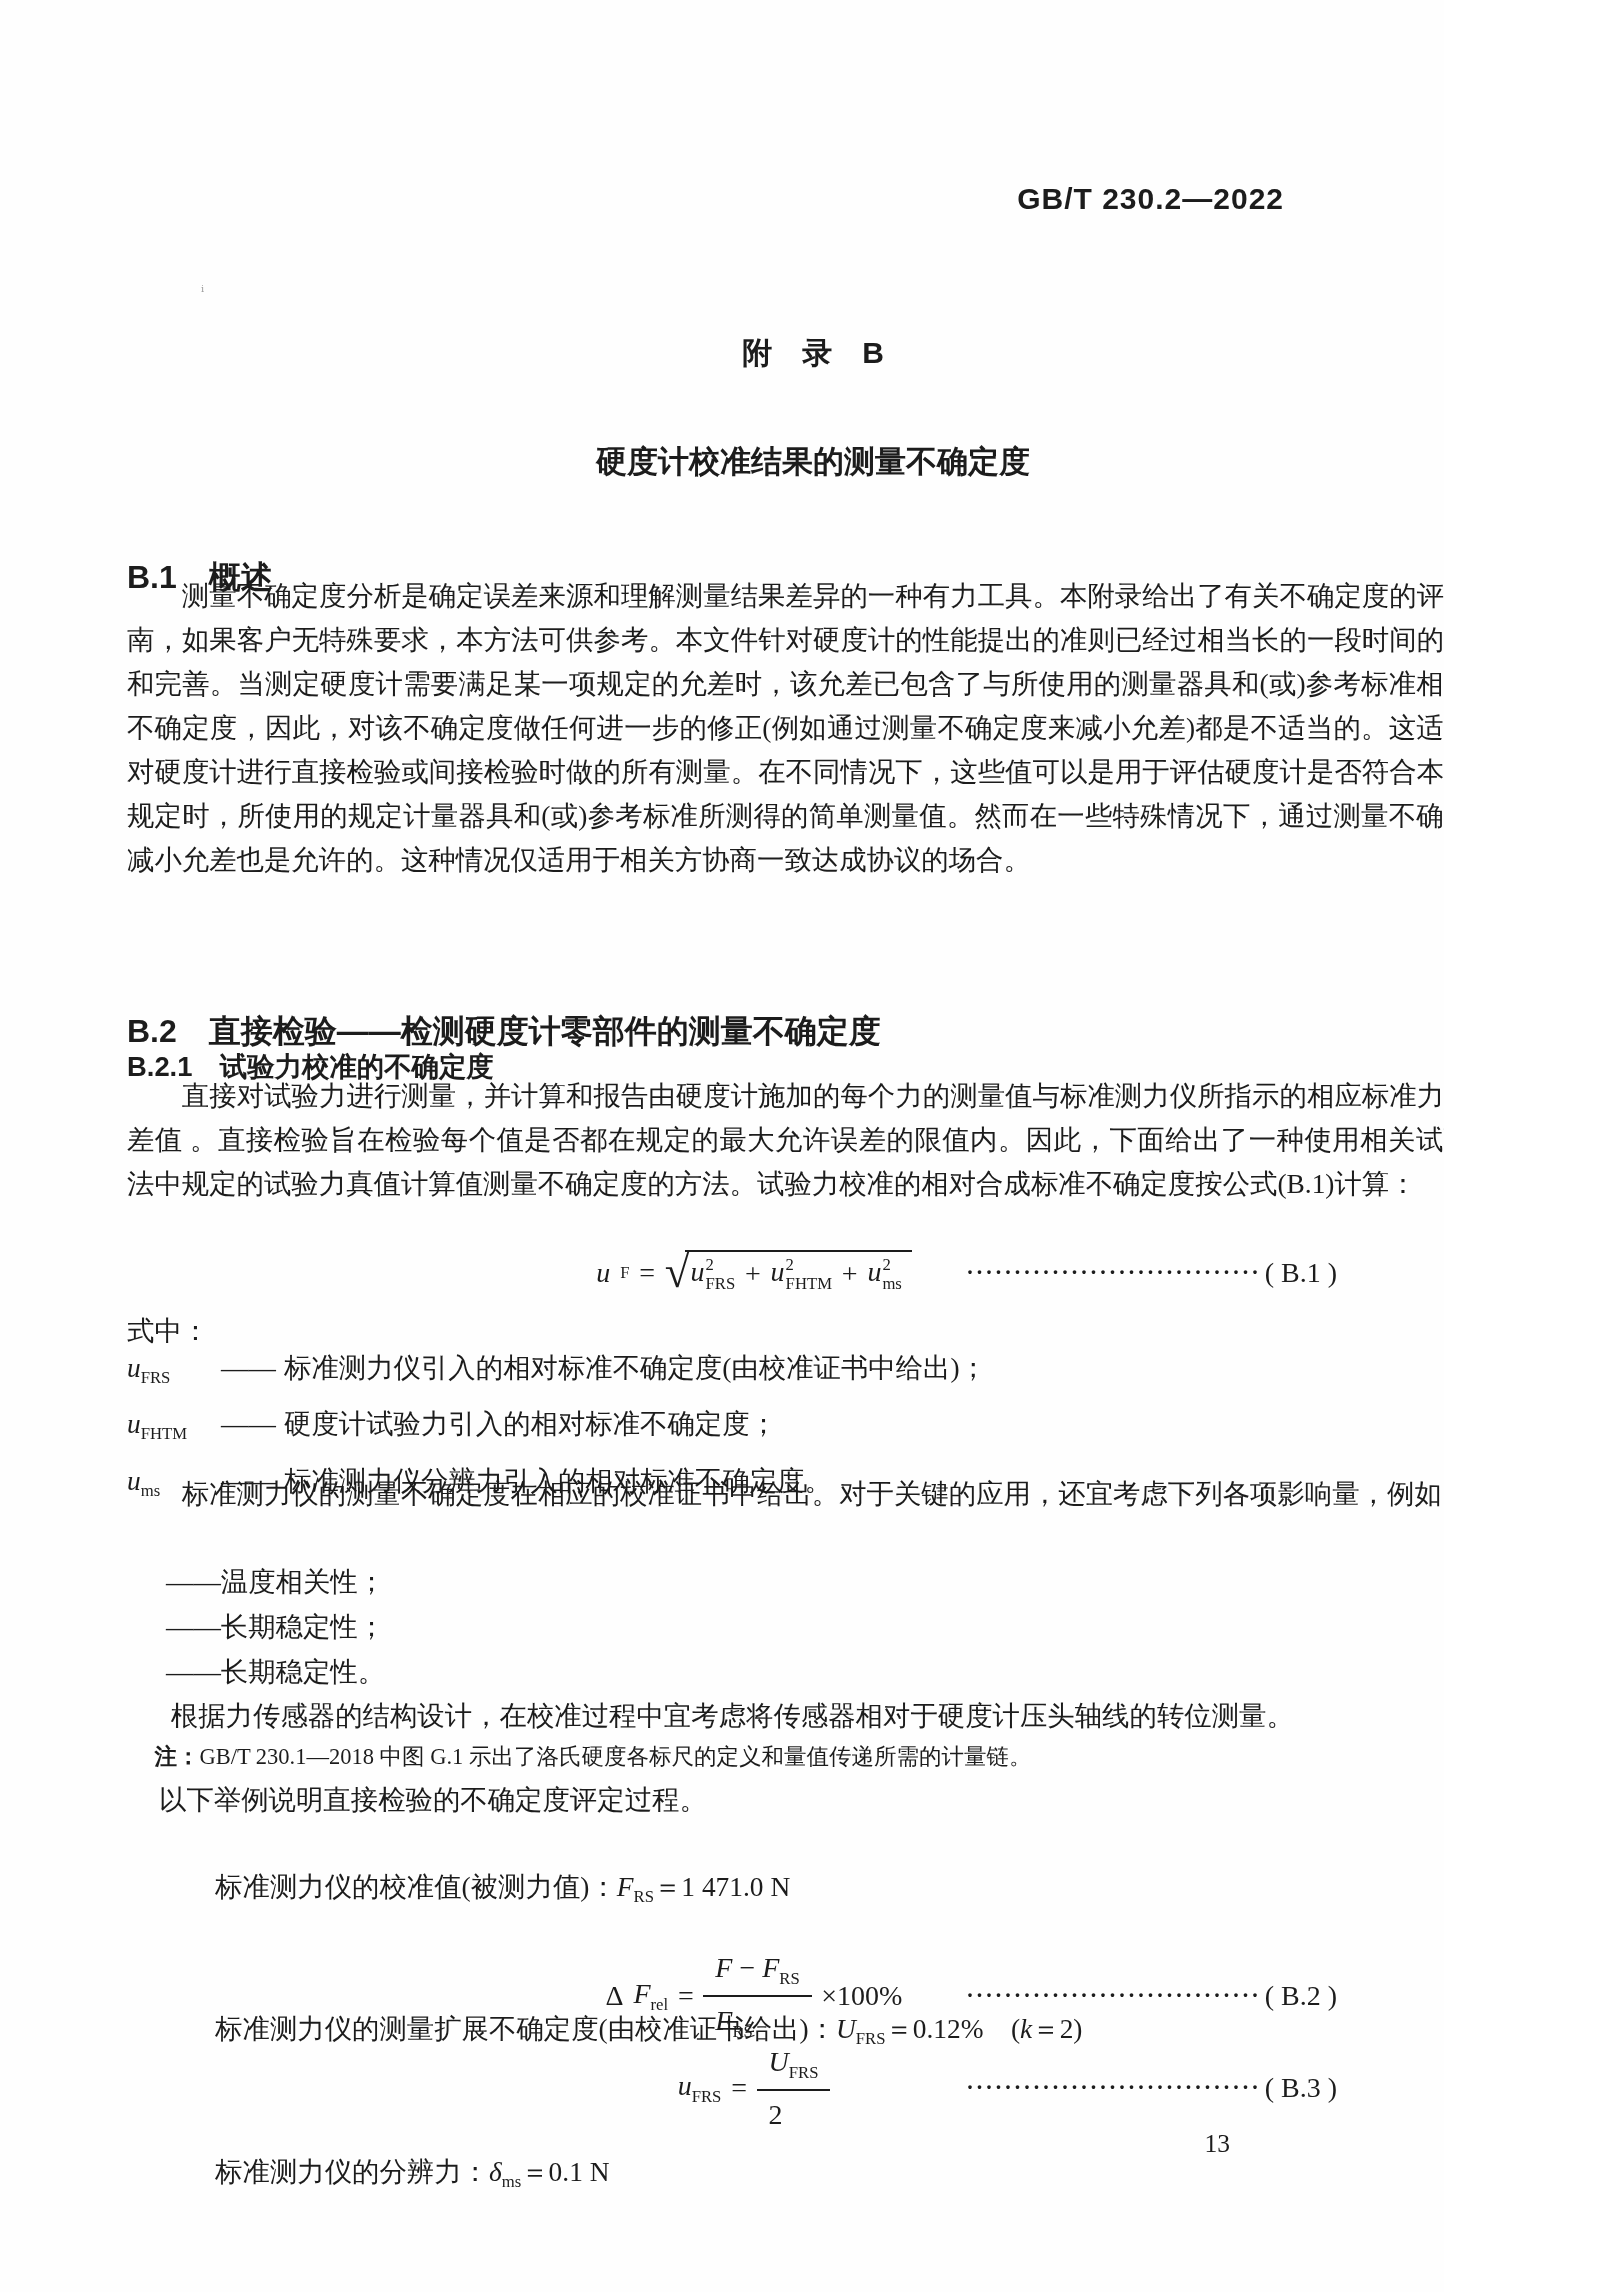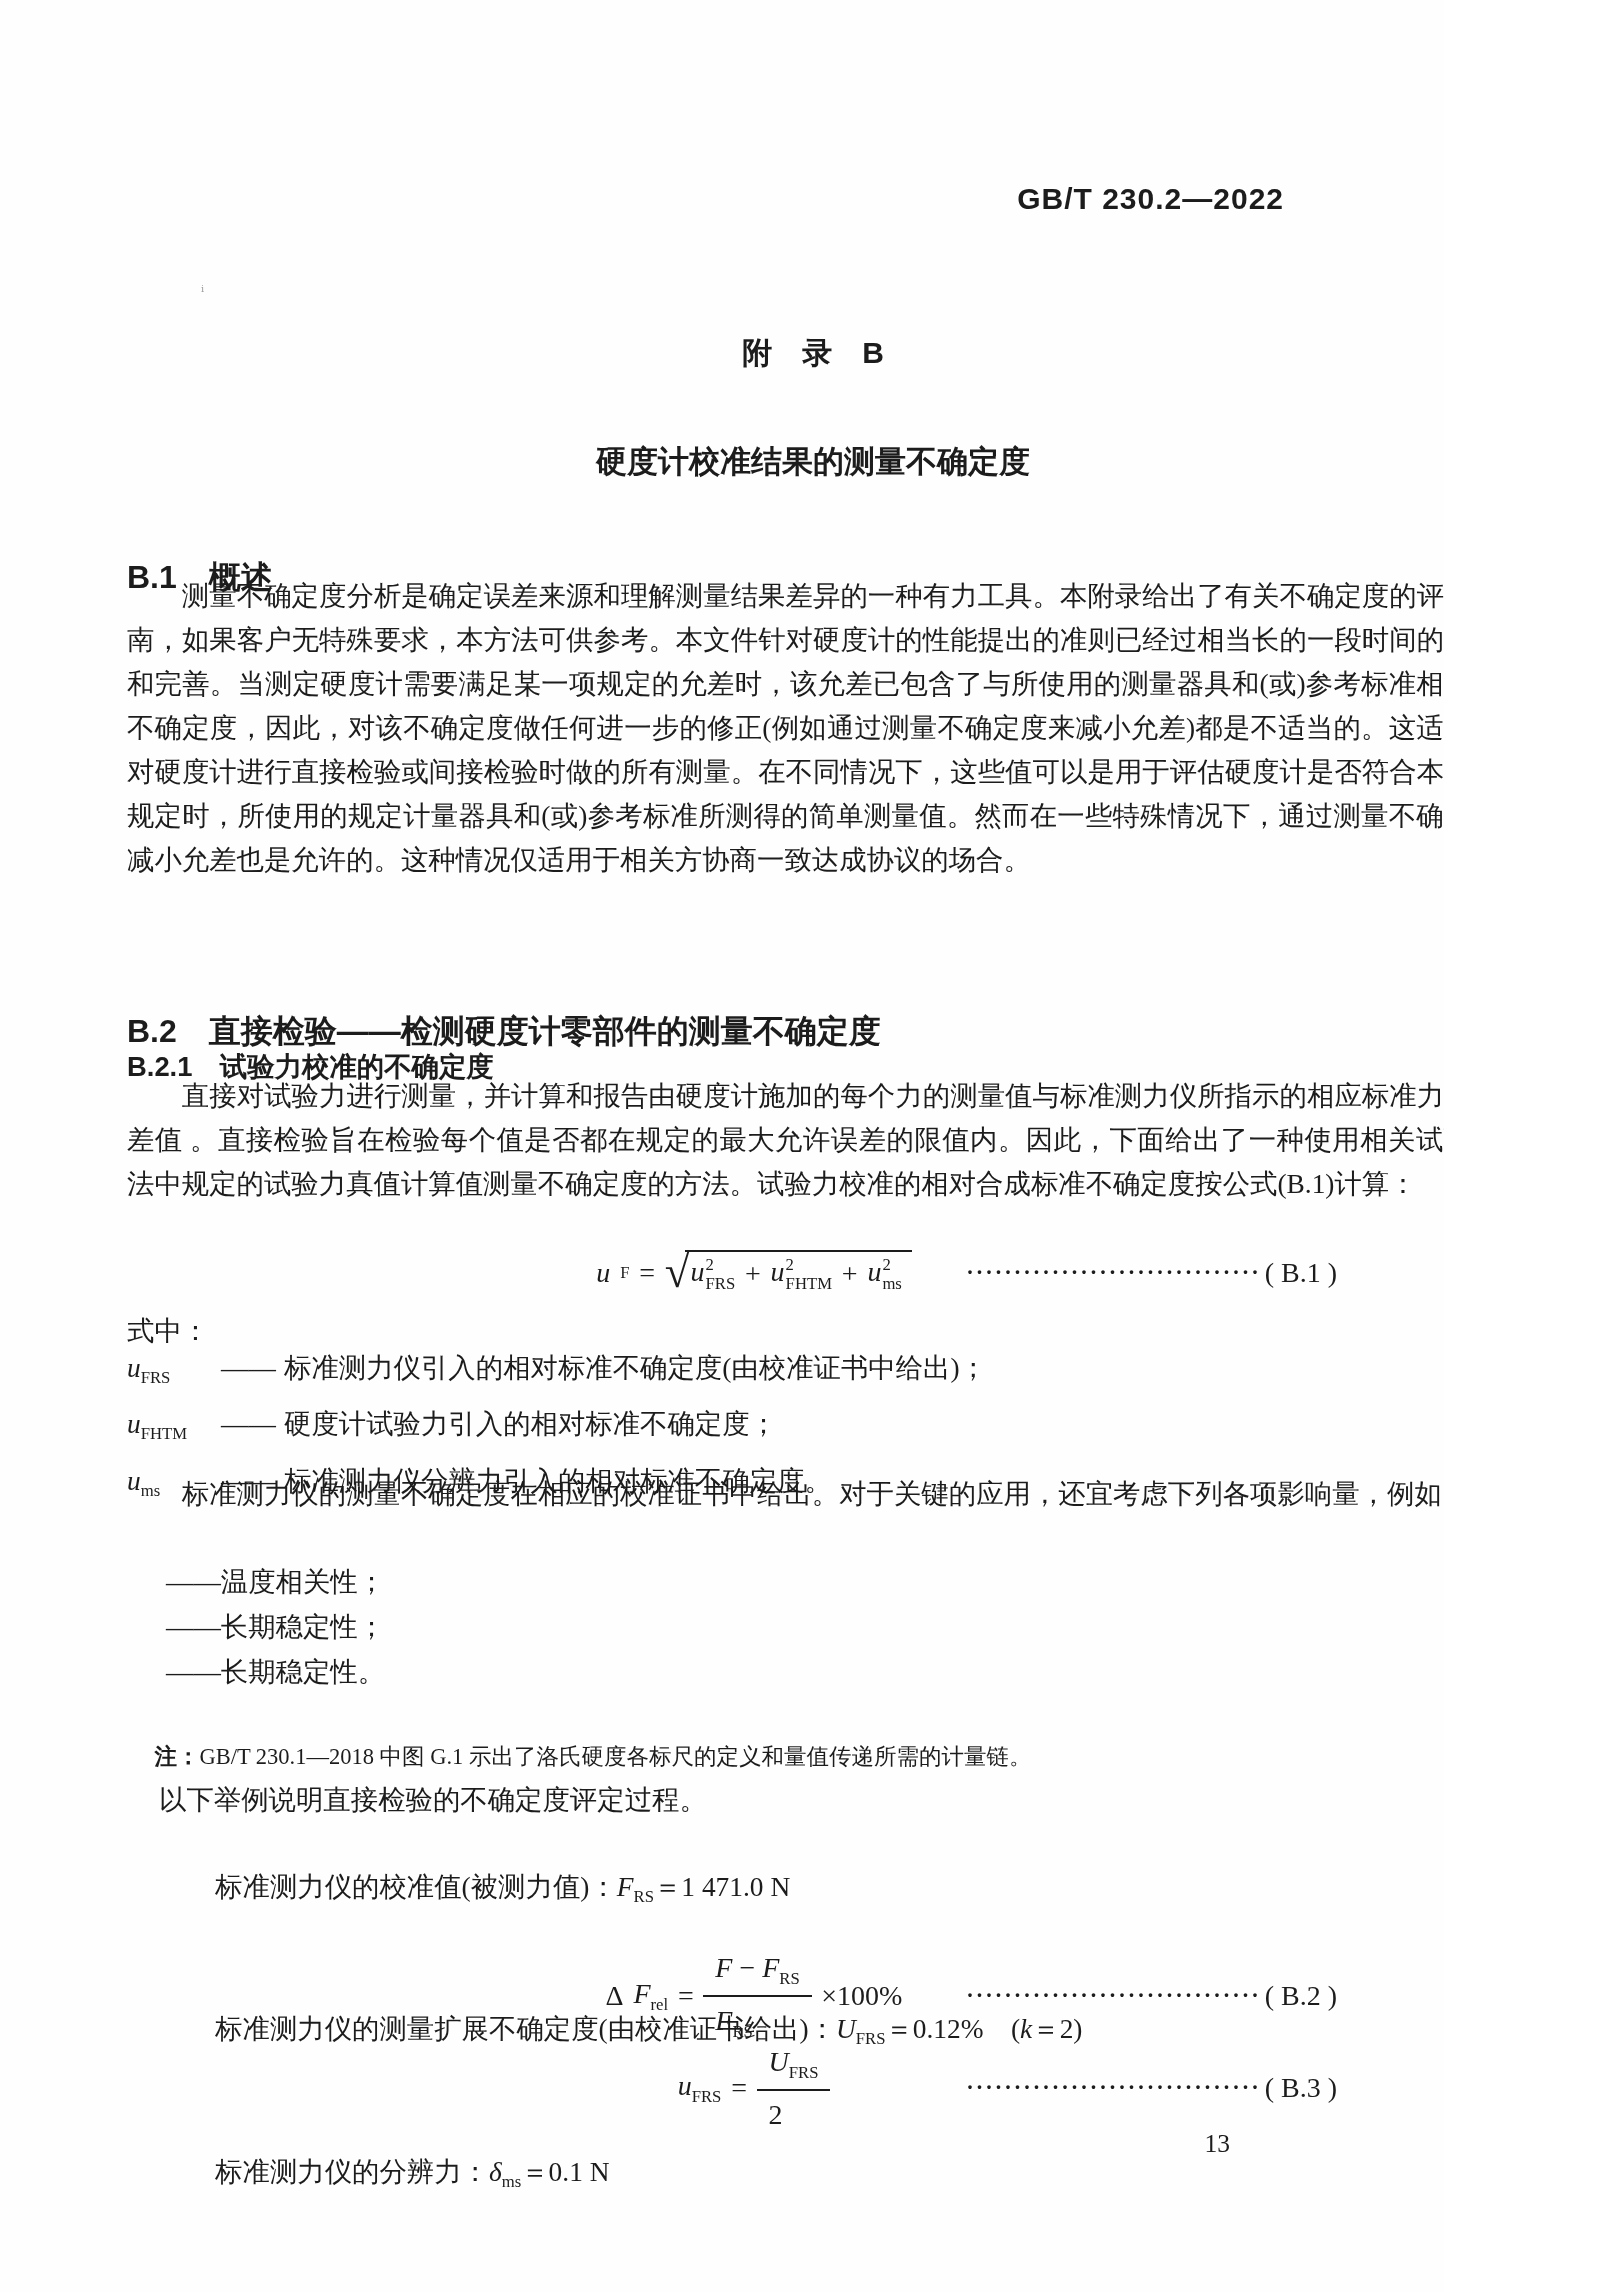--- a/index.html
+++ b/index.html
@@ -151,20 +151,21 @@
   </div>
 
   <div class="abs para" style="top:1472px;">标准测力仪的测量不确定度在相应的校准证书中给出。对于关键的应用，还宜考虑下列各项影响量，例如：</div>
 
   <div class="abs" style="top:1560px;">
     <div class="bullet">——温度相关性；</div>
     <div class="bullet">——长期稳定性；</div>
     <div class="bullet">——长期稳定性。</div>
   </div>
 
+  <div class="abs para" style="top:1694px; text-indent:1.6em;">根据力传感器的结构设计，在校准过程中宜考虑将传感器相对于硬度计压头轴线的转位测量。</div>
 
   <div class="abs note-line" style="top:1737px;"><span style="font-weight:700;">注：</span><span>GB/T 230.1—2018 中图 G.1 示出了洛氏硬度各标尺的定义和量值传递所需的计量链。</span></div>
 
   <div class="abs line" style="top:1778px; margin-left:32px;">以下举例说明直接检验的不确定度评定过程。</div>
 
   <div class="abs" style="top:1821px;">
     <div class="line ex-line" style="margin-left:47px;">
       <span>标准测力仪的校准值(被测力值)：</span><span class="var">F</span><sub>RS</sub><span>＝1 471.0 N</span>
     </div>
     <div class="line ex-line" style="margin-left:47px;">

